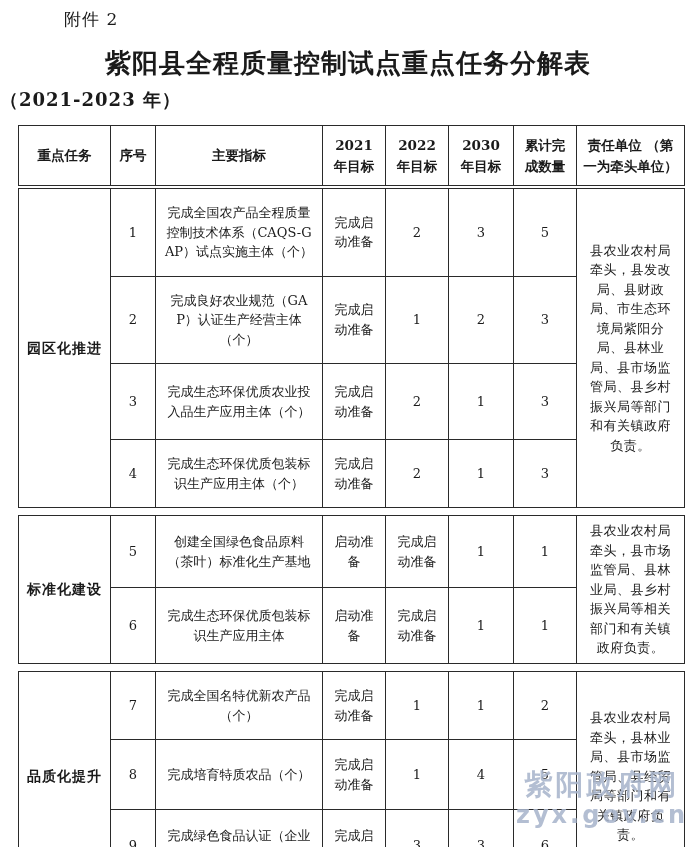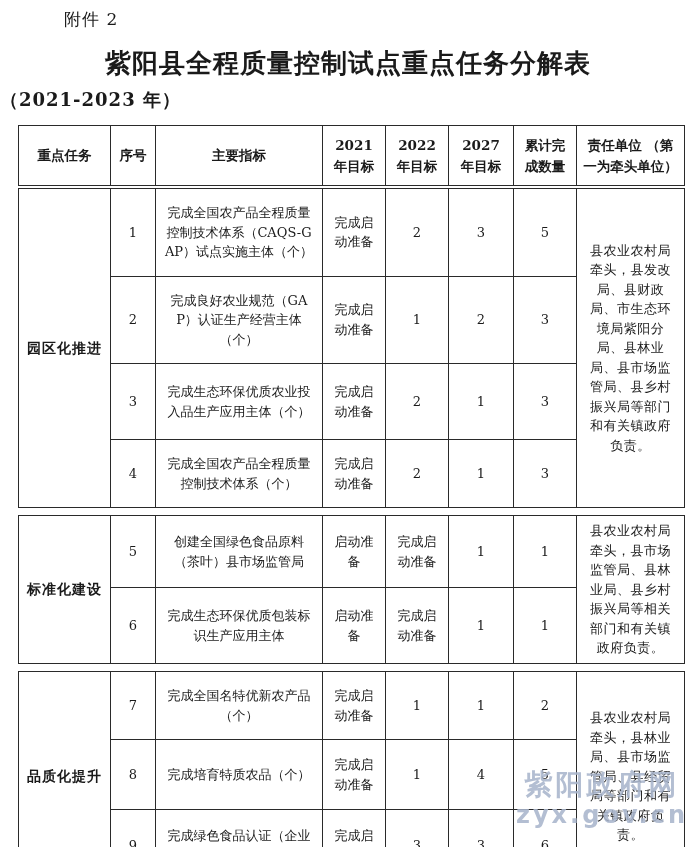--- a/index.html
+++ b/index.html
@@ -69,21 +69,21 @@
         <col class="c7">
         <col class="c8">
       </colgroup>
     <tbody>
         <tr style="height:60px;">
       <th>重点任务</th>
       <th>序号</th>
       <th>主要指标</th>
       <th>2021 年目标</th>
       <th>2022 年目标</th>
-      <th>2027 年目标</th>
+      <th>2030 年目标</th>
       <th>累计完成数量</th>
       <th>责任单位 （第一为牵头单位）</th>
     </tr>
   </tbody>
     </table>
 
   <table class="blk blk-first">
     <colgroup>
         <col class="c1">
         <col class="c2">
@@ -116,21 +116,21 @@
     <tr style="height:76px;">
       <td class="no">3</td>
       <td class="ind">完成生态环保优质农业投入品生产应用主体（个）</td>
       <td class="val">完成启动准备</td>
       <td class="val">2</td>
       <td class="val">1</td>
       <td class="val">3</td>
     </tr>
     <tr style="height:50px;">
       <td class="no">4</td>
-      <td class="ind">完成全国农产品全程质量控制技术体系（个）</td>
+      <td class="ind">完成生态环保优质包装标识生产应用主体（个）</td>
       <td class="val">完成启动准备</td>
       <td class="val">2</td>
       <td class="val">1</td>
       <td class="val">3</td>
     </tr>
   </tbody>
     </table>
 
   <table class="blk">
     <colgroup>
@@ -140,21 +140,21 @@
         <col class="c4">
         <col class="c5">
         <col class="c6">
         <col class="c7">
         <col class="c8">
       </colgroup>
     <tbody>
         <tr style="height:72px;">
       <td class="cat" rowspan="2">标准化建设</td>
       <td class="no">5</td>
-      <td class="ind">创建全国绿色食品原料（茶叶）县市场监管局</td>
+      <td class="ind">创建全国绿色食品原料（茶叶）标准化生产基地</td>
       <td class="val">启动准备</td>
       <td class="val">完成启动准备</td>
       <td class="val">1</td>
       <td class="val">1</td>
       <td class="resp" rowspan="2">县农业农村局牵头，县市场监管局、县林业局、县乡村振兴局等相关部门和有关镇政府负责。</td>
     </tr>
     <tr style="height:76px;">
       <td class="no">6</td>
       <td class="ind">完成生态环保优质包装标识生产应用主体</td>
       <td class="val">启动准备</td>

